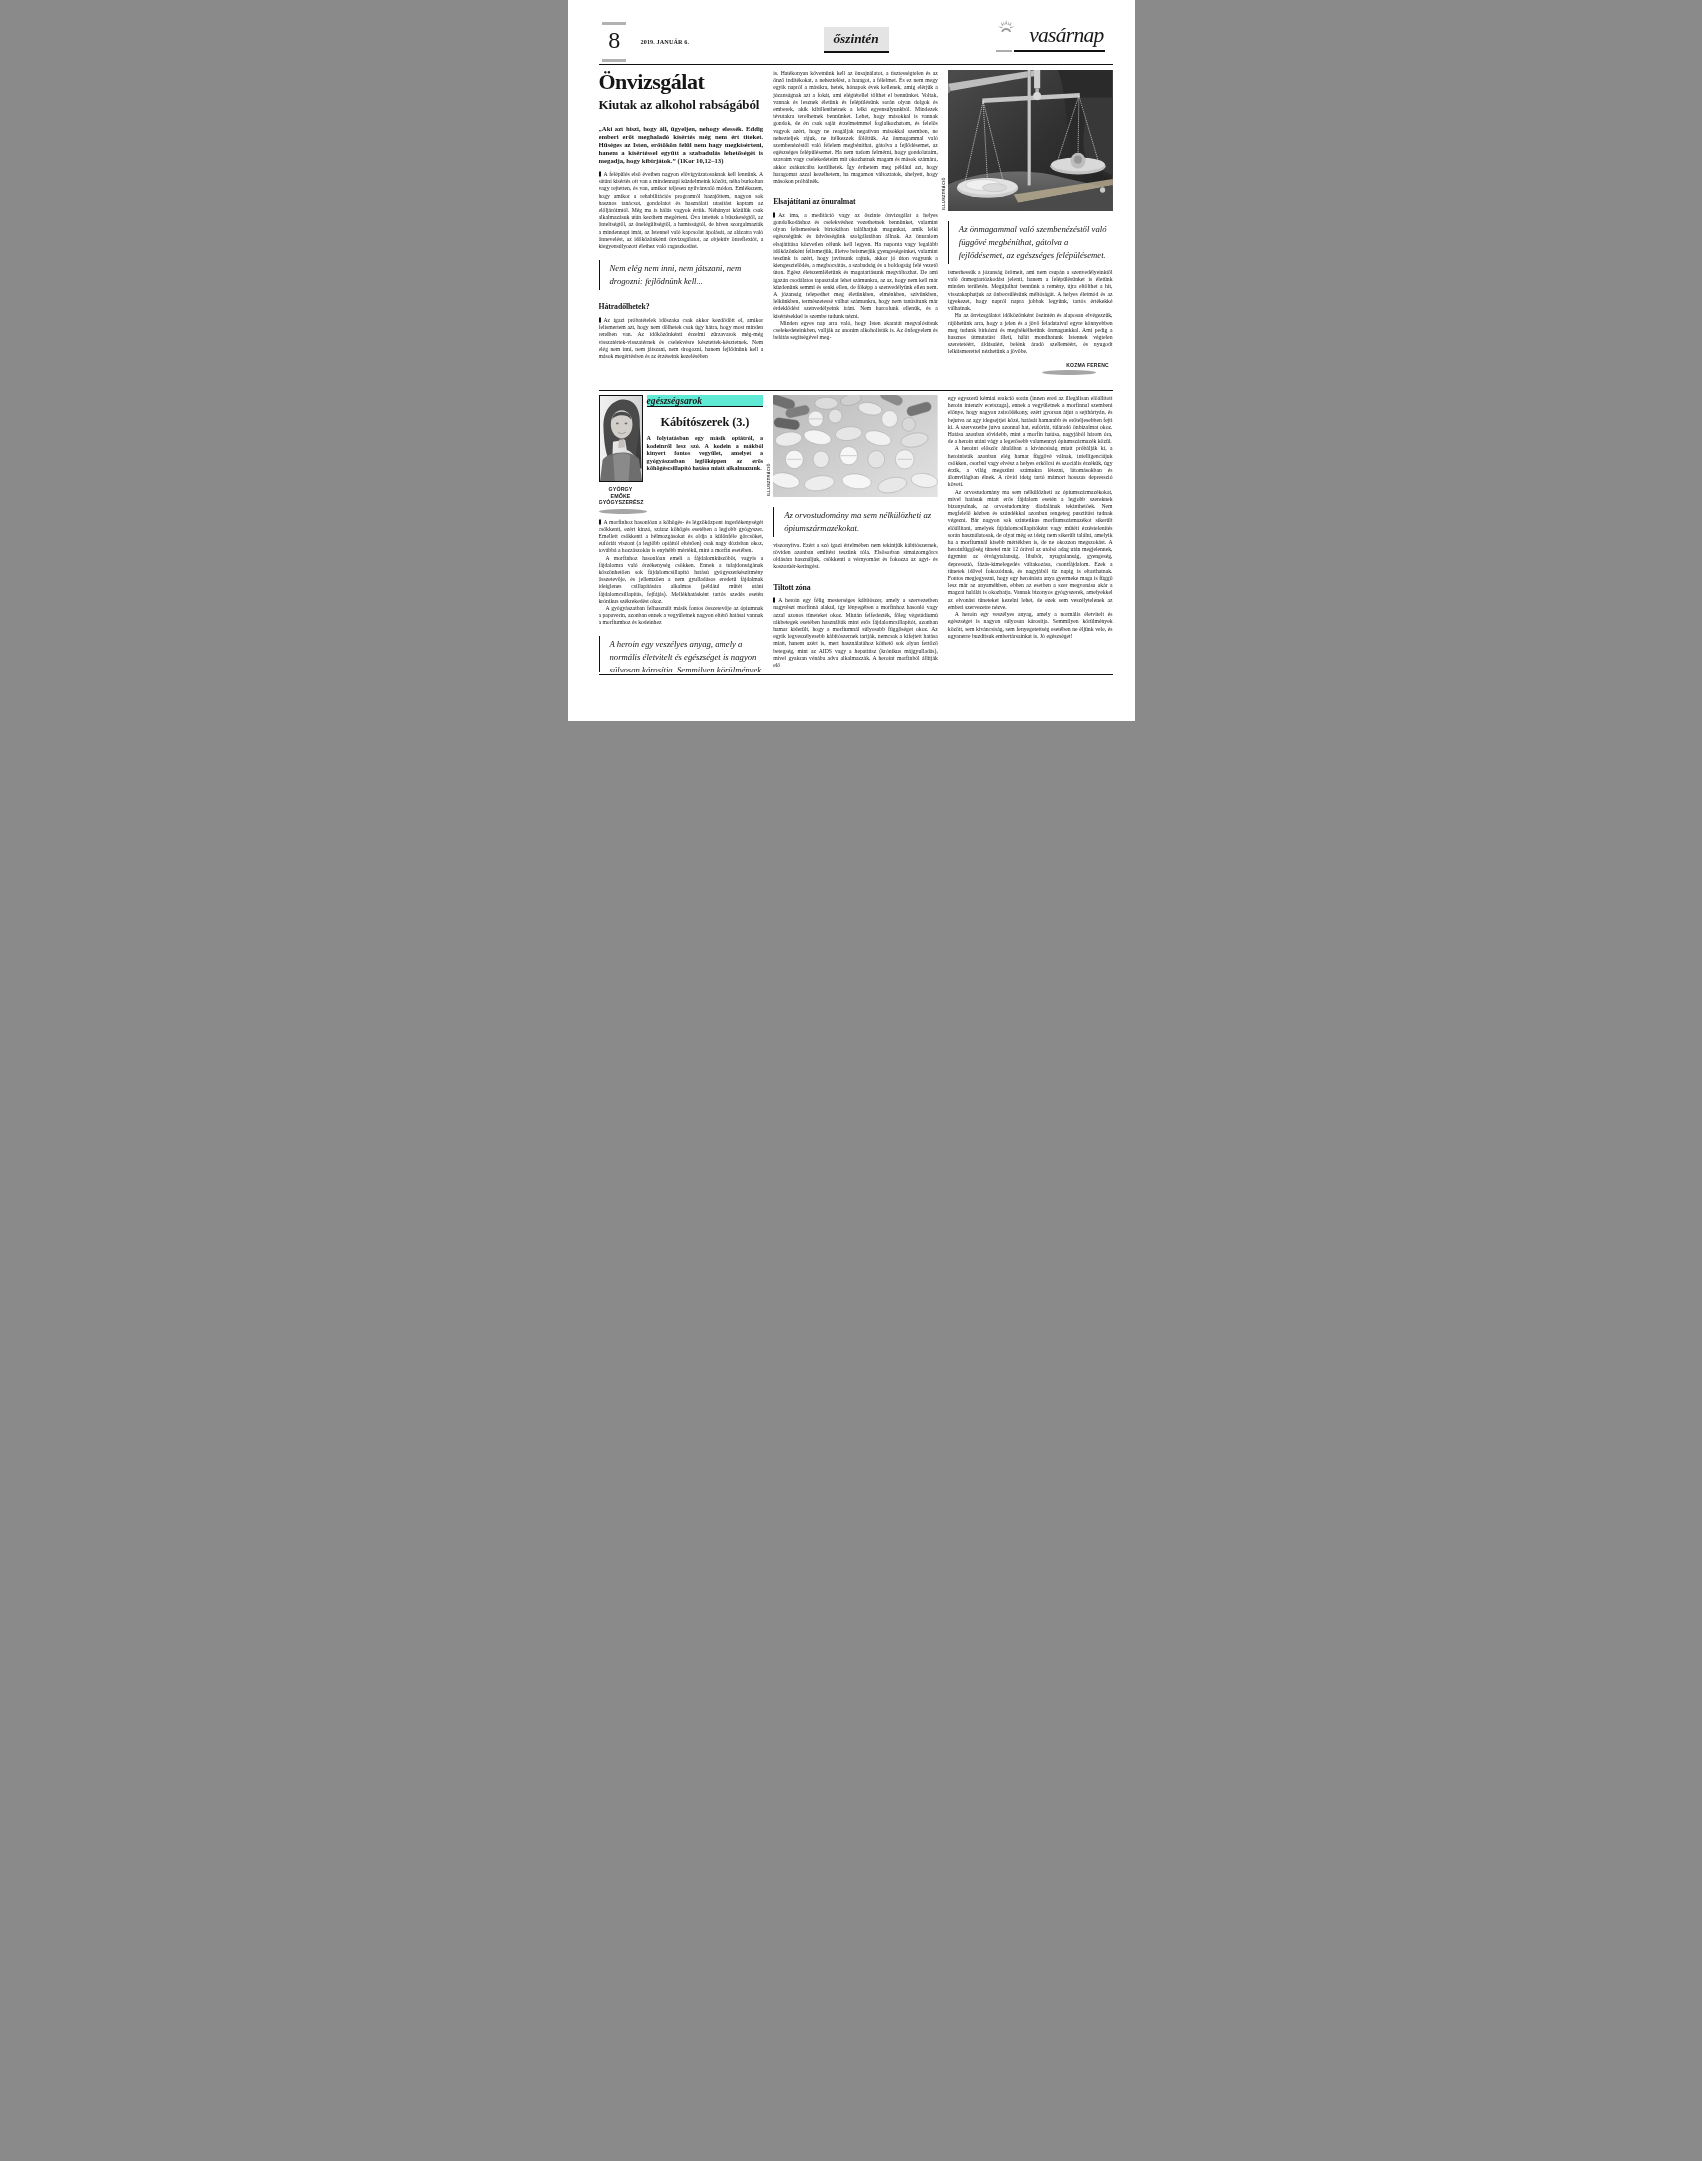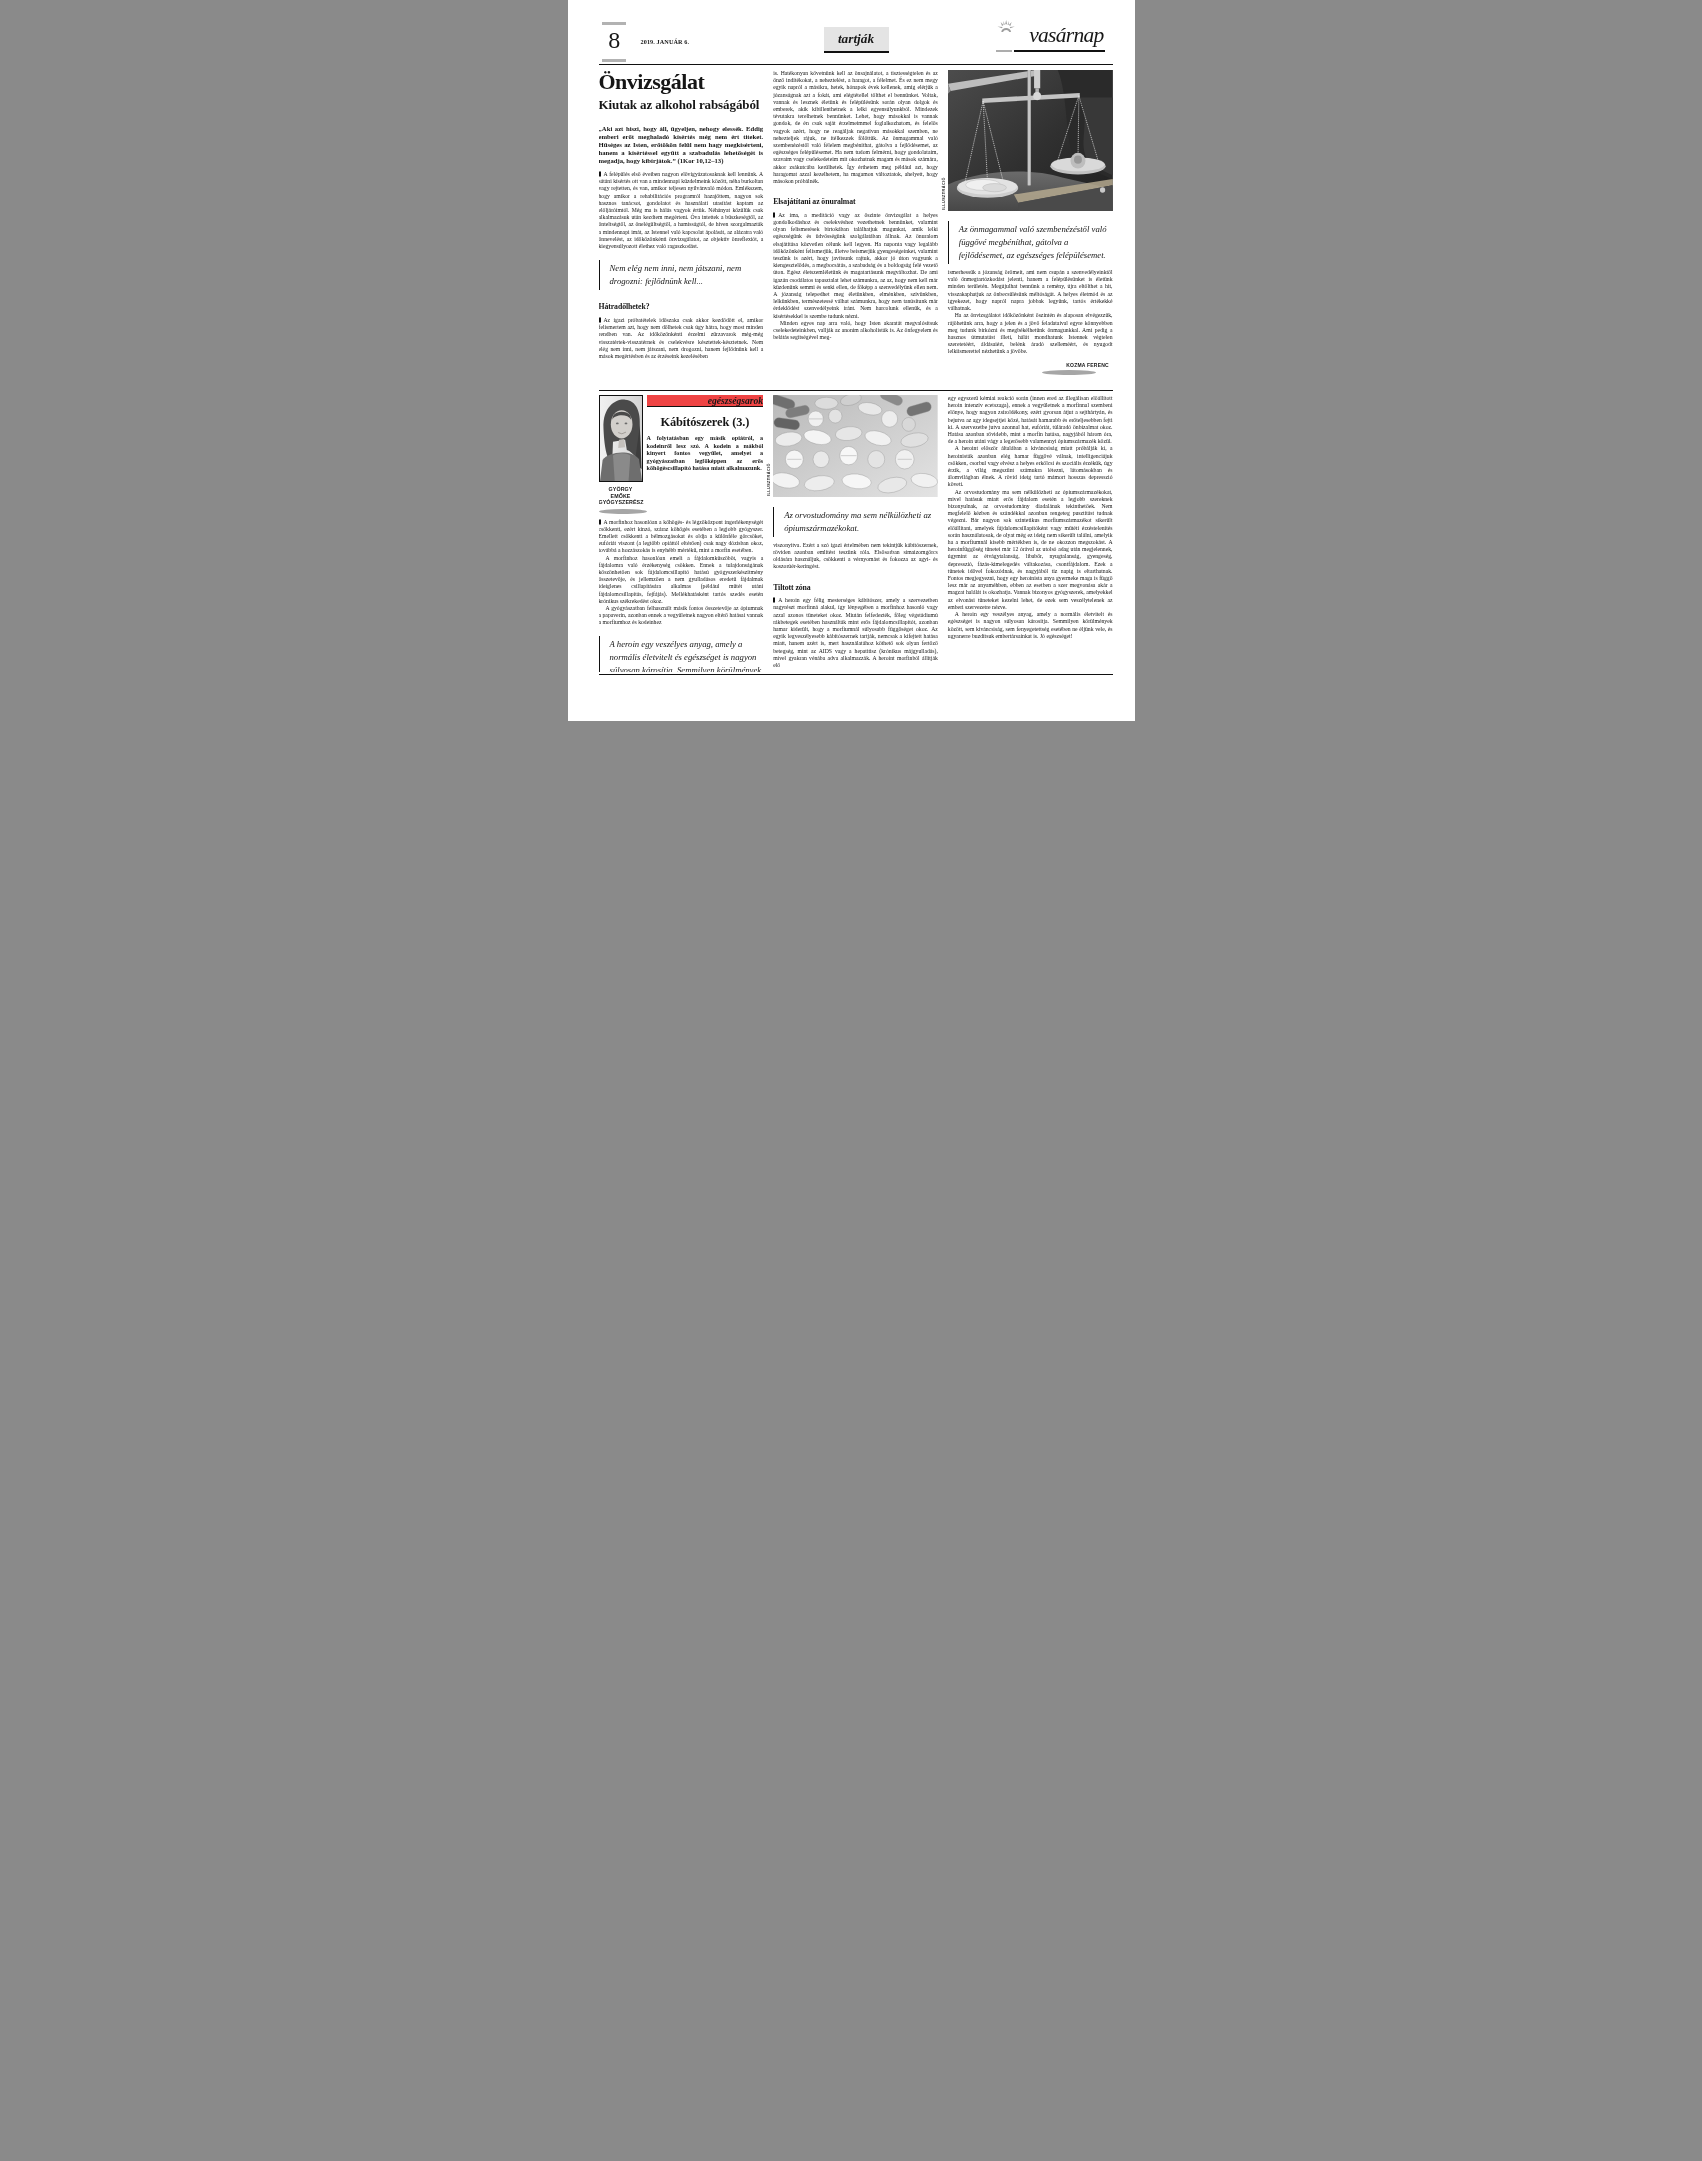--- a/index.html
+++ b/index.html
@@ -53,42 +53,42 @@
   .scales-fig{width:100%;height:141px;margin-bottom:6.4px;}
   .scales-fig svg,.pills-fig svg,.portrait svg{display:block;width:100%;height:100%;}
   
   .health-head{display:flex;margin-bottom:4.6px;}
   .portrait{width:44px;flex:0 0 44px;}
   .portrait-frame{height:85px;border:0.7px solid #111;}
   .author-caption{font-family:"Liberation Sans","DejaVu Sans",sans-serif;font-weight:700;font-size:5.3px;
                   line-height:6.4px;text-align:center;margin-top:4.1px;letter-spacing:0.1px;}
   .caption-oval{width:48px;height:5px;margin:3.2px auto 0;}
   .health-right{flex:1;margin-left:4.1px;min-width:0;}
-  .kicker{height:11.4px;background:#ef4444;border-bottom:1.8px solid #111;text-align:right;}
+  .kicker{height:11.4px;background:#5eead4;border-bottom:1.8px solid #111;text-align:left;}
   .kicker span{font-size:9.6px;font-style:italic;font-weight:700;line-height:11.4px;}
   .a2-title{font-size:12.4px;font-weight:800;margin:7.3px 0 5.5px;letter-spacing:-0.1px;text-align:center;}
   .lead2{font-size:6.1px;font-weight:700;line-height:7.5px;text-align:justify;margin:0;}
   .a2-body{margin-top:5px;}
   .pills-fig{width:100%;height:102px;margin-bottom:7.3px;}
   .pq-bottom{margin-top:9.2px;}
 </style>
 </head>
 <body>
 
 <div class="page">
 
   <header class="masthead">
     <div class="pageno-block">
       <div class="pageno-bar bar-top"></div>
       <div class="pageno">8</div>
       <div class="pageno-bar bar-bottom"></div>
     </div>
     <div class="issue-date">2019. JANUÁR 6.</div>
     <div class="section-box">
-      <span>tartják</span>
+      <span>őszintén</span>
     </div>
     <div class="brand">
       <span class="sun">
         <svg width="18.3" height="12" viewBox="0 0 40 26">
           <g fill="#9d9d9d">
             <polygon points="20,0 22,9 18,9"></polygon>
               <polygon points="8,4 14,11 11,13"></polygon>
               <polygon points="32,4 26,11 29,13"></polygon>
             <polygon points="1,14 12,15 11,18"></polygon>
               <polygon points="39,14 28,15 29,18"></polygon>

